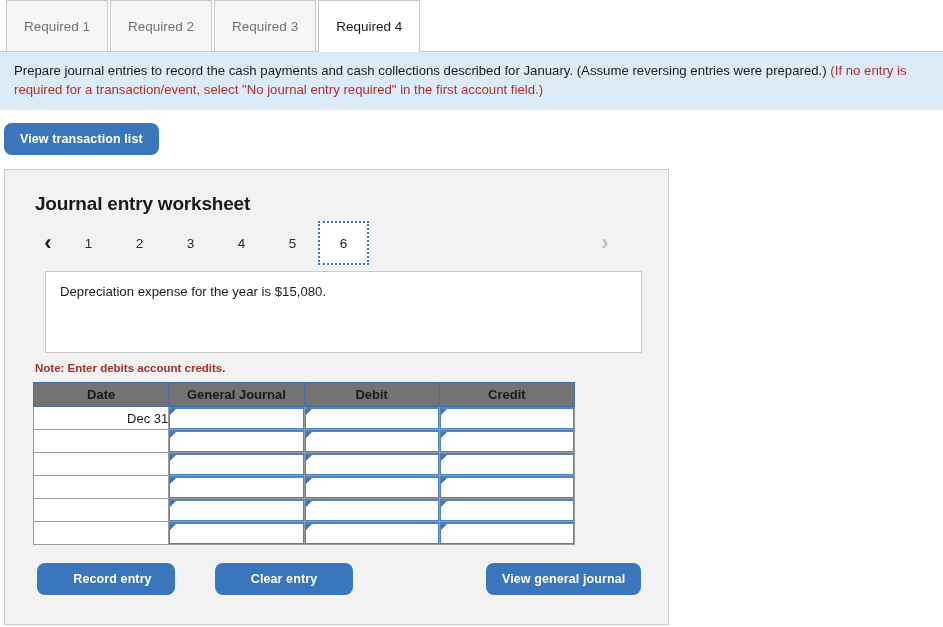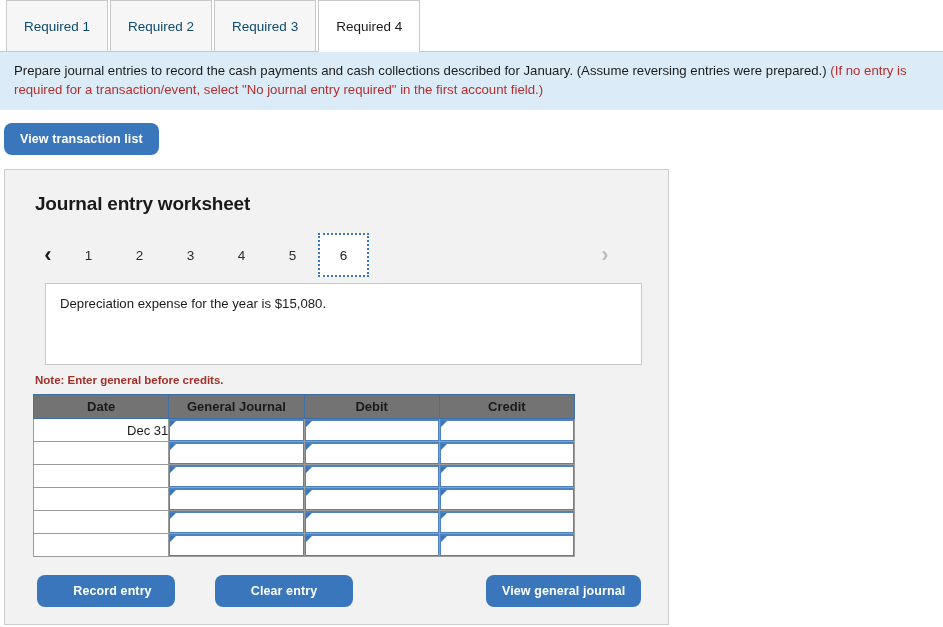--- a/index.html
+++ b/index.html
@@ -34,21 +34,21 @@
     min-width: 96px;
     padding: 0 17px;
     margin-right: 2px;
     display: flex;
     align-items: center;
     justify-content: center;
     background: #f6f6f6;
     border: 1px solid #c8c8c8;
     border-bottom: none;
     font-size: 13.5px;
-    color: #0c4a6e;
+    color: #737373;
     position: relative;
     cursor: pointer;
     white-space: nowrap;
   }
   .tab.active {
     background: #ffffff;
     color: #1a1a1a;
     z-index: 3;
     margin-top: 32px;
   }
@@ -101,21 +101,21 @@
     width: 665px;
     height: 456px;
     background: #f2f2f2;
     border: 1px solid #cdcdcd;
     padding: 18px 26px 0 28px;
   }
   .panel-title {
     font-size: 19px;
     font-weight: bold;
     color: #1a1a1a;
-    margin: 5px 0 18px 2px;
+    margin: 5px 0 6px 2px;
     letter-spacing: -0.2px;
   }
 
   
   .pager {
     display: flex;
     align-items: center;
     height: 44px;
     margin-bottom: 6px;
   }
@@ -268,21 +268,21 @@
     <div class="pageno">4</div>
     <div class="pageno">5</div>
     <div class="pageno active">6</div>
     <div class="chev next">›</div>
   </div>
 
   <div class="descbox">
     <span>Depreciation expense for the year is $15,080.</span>
   </div>
 
-  <div class="note">Note: Enter general before credits.</div>
+  <div class="note">Note: Enter debits account credits.</div>
 
   <table class="journal">
     <thead>
       <tr>
         <th class="c-date">Date</th>
         <th class="c-gj">General Journal</th>
         <th class="c-deb">Debit</th>
         <th class="c-cred">Credit</th>
       </tr>
     </thead>

